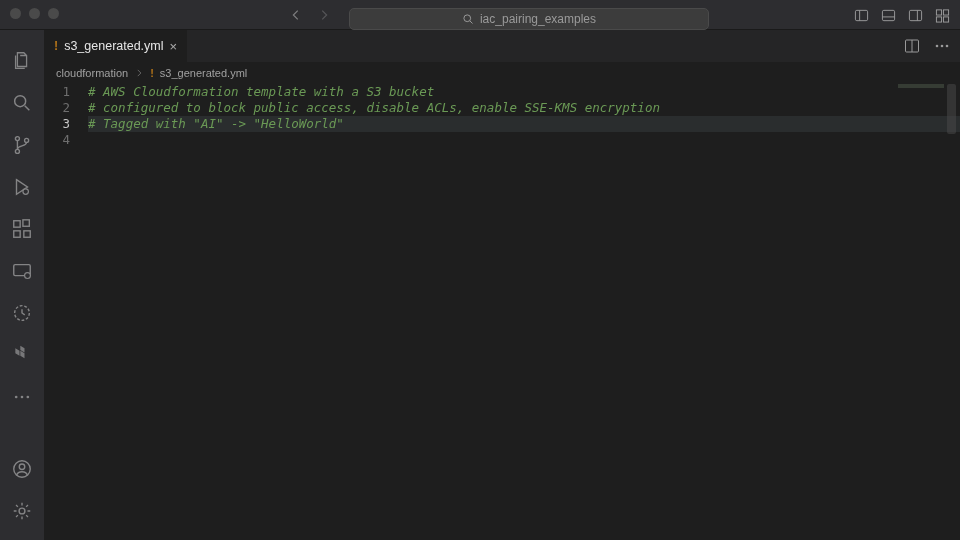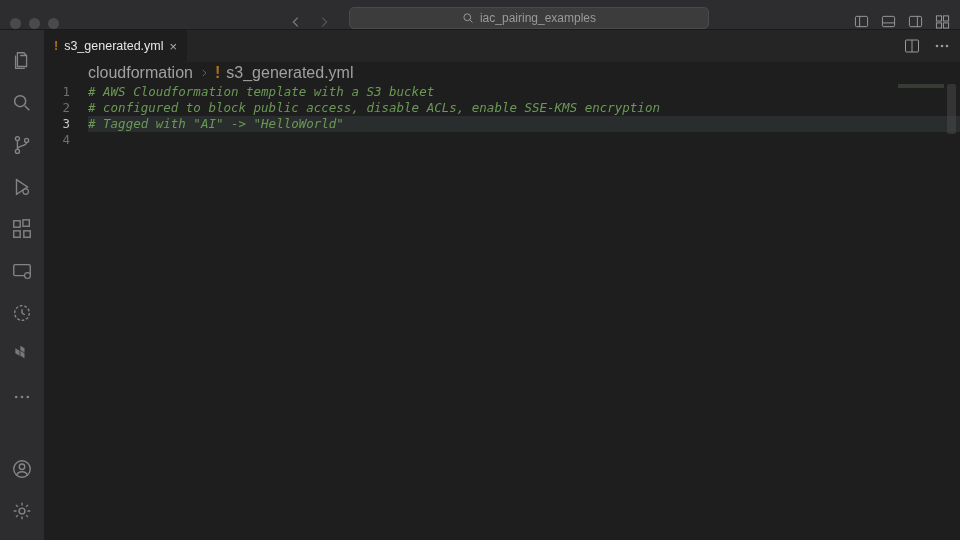--- a/index.html
+++ b/index.html
@@ -9,22 +9,22 @@
       font-family: -apple-system, BlinkMacSystemFont, "Segoe UI", sans-serif;
       color: #cccccc;
       overflow: hidden;
       position: relative;
     }
     
     .titlebar {
       height: 30px;
       background: #2d2d30;
       display: flex;
-      align-items: flex-end;
-      padding: 0 10px;
+      align-items: flex-start;
+      padding: 8px 10px;
       border-bottom: 1px solid #1a1a1a;
     }
     .traffic-lights { display: flex; gap: 8px; align-items: center; }
     .traffic-light { width: 11px; height: 11px; border-radius: 50%; background: #4a4a4a; }
     .nav-arrows { display: flex; gap: 14px; margin-left: 230px; align-items: center; }
     .nav-arrow { width: 14px; height: 14px; opacity: 0.5; }
     .command-center {
       flex: 0 0 360px;
       height: 22px;
       background: #3c3c3c;
@@ -81,25 +81,24 @@
     .tabbar-right { margin-left: auto; display: flex; align-items: center; gap: 14px; padding-right: 10px; }
     .tabbar-right .ic { opacity: 0.7; }
     
     .breadcrumbs {
       position: absolute;
       left: 44px; top: 62px; right: 0;
       height: 22px;
       background: #1e1e1e;
       display: flex;
       align-items: center;
-      font-size: 16px;
+      font-size: 11px;
       padding-left: 12px;
       color: #a0a0a0;
       gap: 6px;
-      margin-left: 32px;
     }
     .crumb-sep { opacity: 0.6; }
     .crumb-lang { color: #b07219; font-weight: bold; }
     
     .editor {
       position: absolute;
       left: 44px; top: 84px; right: 0; bottom: 0;
       background: #1e1e1e;
       font-family: "Menlo", "Consolas", monospace;
       font-size: 12.5px;

